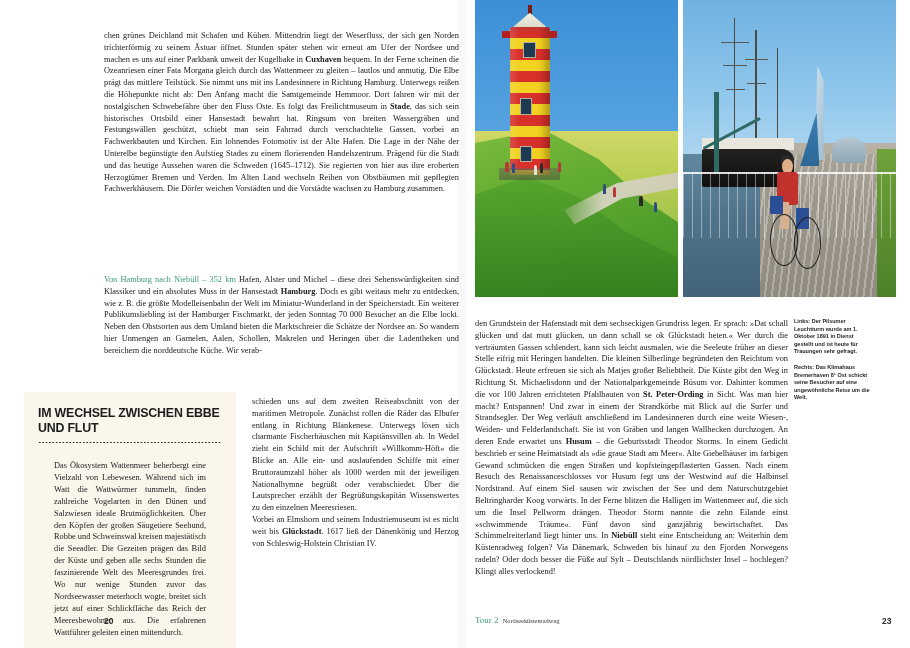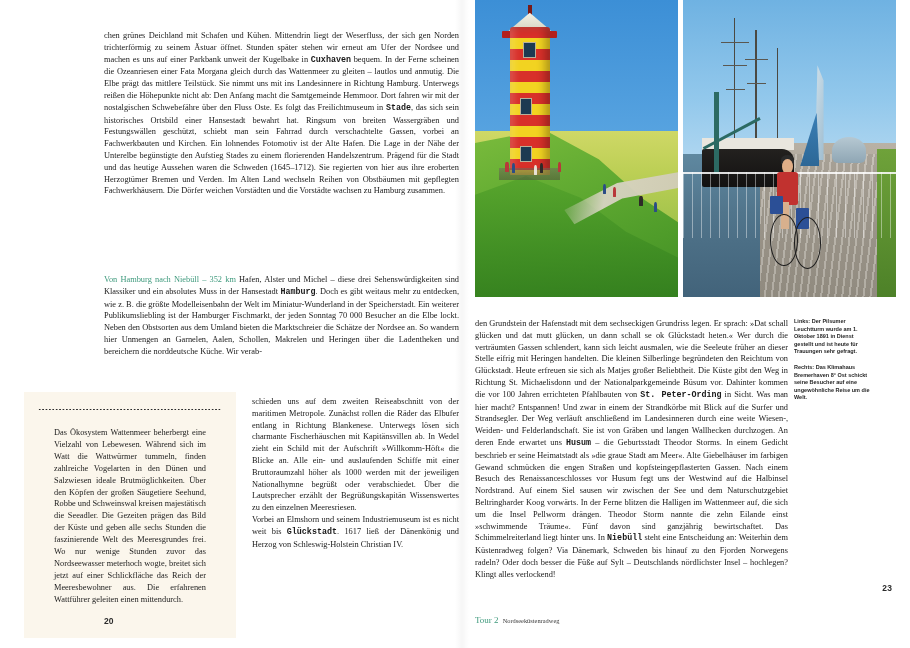--- a/index.html
+++ b/index.html
@@ -41,21 +41,21 @@
   .body-col {
     position: absolute;
     font-family: "Liberation Serif", serif;
     font-size: 8.35px;
     line-height: 11.8px;
     text-align: justify;
     text-justify: inter-word;
     color: #191919;
     hyphens: manual;
   }
-  .body-col b, .body-col strong { font-weight: bold; font-family: Liberation Mono, monospace; }
+  .body-col b, .body-col strong { font-weight: bold; }
 
   
   #left-top-text {
     left: 104px;
     top: 30px;
     width: 355px;
   }
   #left-mid-text {
     left: 104px;
     top: 274px;
@@ -331,21 +331,21 @@
 
   
   .folio {
     position: absolute;
     font-family: "Liberation Sans", sans-serif;
     font-weight: bold;
     font-size: 8.5px;
     color: #2b2b2b;
   }
   #folio-left { left: 104px; top: 616px; }
-  #folio-right { left: 420px; top: 584px; font-family: Liberation Mono, monospace; }
+  #folio-right { left: 420px; top: 616px; }
   .runhead {
     position: absolute;
     left: 13px; top: 615px;
     font-family: "Liberation Serif", serif;
     font-size: 8px;
     color: #2b2b2b;
   }
   .runhead .tour {
     color: #3f9a7d;
     font-size: 9px;
@@ -370,20 +370,21 @@
   <div class="page-left">
 
     <div class="body-col" id="left-top-text">chen grünes Deichland mit Schafen und Kühen. Mittendrin liegt der Weserfluss, der sich gen Norden trichterförmig zu seinem Ästuar öffnet. Stunden später stehen wir erneut am Ufer der Nordsee und machen es uns auf einer Parkbank unweit der Kugelbake in <b>Cuxhaven</b> bequem. In der Ferne scheinen die Ozeanriesen einer Fata Morgana gleich durch das Wattenmeer zu gleiten – lautlos und anmutig. Die Elbe prägt das mittlere Teilstück. Sie nimmt uns mit ins Landesinnere in Richtung Hamburg. Unterwegs reißen die Höhepunkte nicht ab: Den Anfang macht die Samtgemeinde Hemmoor. Dort fahren wir mit der nostalgischen Schwebefähre über den Fluss Oste. Es folgt das Freilichtmuseum in <b>Stade</b>, das sich sein historisches Ortsbild einer Hansestadt bewahrt hat. Ringsum von breiten Wassergräben und Festungswällen geschützt, schiebt man sein Fahrrad durch verschachtelte Gassen, vorbei an Fachwerkbauten und Kirchen. Ein lohnendes Fotomotiv ist der Alte Hafen. Die Lage in der Nähe der Unterelbe begünstigte den Aufstieg Stades zu einem florierenden Handelszentrum. Prägend für die Stadt und das heutige Aussehen waren die Schweden (1645–1712). Sie regierten von hier aus ihre eroberten Herzogtümer Bremen und Verden. Im Alten Land wechseln Reihen von Obstbäumen mit gepflegten Fachwerkhäusern. Die Dörfer weichen Vorstädten und die Vorstädte wachsen zu Hamburg zusammen.</div>
 
     <div class="body-col" id="left-mid-text">
       <span class="lead-label">Von Hamburg nach Niebüll – 352 km</span>
       <span>Hafen, Alster und Michel – diese drei Sehenswürdigkeiten sind Klassiker und ein absolutes Muss in der Hansestadt <b>Hamburg</b>. Doch es gibt weitaus mehr zu entdecken, wie z. B. die größte Modelleisenbahn der Welt im Miniatur-Wunderland in der Speicherstadt. Ein weiterer Publikumsliebling ist der Hamburger Fischmarkt, der jeden Sonntag 70 000 Besucher an die Elbe lockt. Neben den Obstsorten aus dem Umland bieten die Marktschreier die Schätze der Nordsee an. So wandern hier Unmengen an Garnelen, Aalen, Schollen, Makrelen und Heringen über die Ladentheken und bereichern die norddeutsche Küche. Wir verab-</span>
     </div>
 
     <div class="infobox">
+      <div class="infobox-title">IM WECHSEL ZWISCHEN EBBE UND FLUT</div>
       <div class="dotrule"></div>
       <div class="infobox-body">Das Ökosystem Wattenmeer beherbergt eine Vielzahl von Lebewesen. Während sich im Watt die Wattwürmer tummeln, finden zahlreiche Vogelarten in den Dünen und Salzwiesen ideale Brutmöglichkeiten. Über den Köpfen der großen Säugetiere Seehund, Robbe und Schweinswal kreisen majestätisch die Seeadler. Die Gezeiten prägen das Bild der Küste und geben alle sechs Stunden die faszinierende Welt des Meeresgrundes frei. Wo nur wenige Stunden zuvor das Nordseewasser meterhoch wogte, breitet sich jetzt auf einer Schlickfläche das Reich der Meeresbewohner aus. Die erfahrenen Wattführer geleiten einen mittendurch.</div>
     </div>
 
     <div class="body-col" id="left-narrow-text">schieden uns auf dem zweiten Reiseabschnitt von der maritimen Metropole. Zunächst rollen die Räder das Elbufer entlang in Richtung Blankenese. Unterwegs lösen sich charmante Fischerhäuschen mit Kapitänsvillen ab. In Wedel zieht ein Schild mit der Aufschrift »Willkomm-Höft« die Blicke an. Alle ein- und auslaufenden Schiffe mit einer Bruttoraumzahl höher als 1000 werden mit der jeweiligen Nationalhymne begrüßt oder verabschiedet. Über die Lautsprecher erzählt der Begrüßungskapitän Wissenswertes zu den einzelnen Meeresriesen.<br>Vorbei an Elmshorn und seinem Industriemuseum ist es nicht weit bis <b>Glückstadt</b>. 1617 ließ der Dänenkönig und Herzog von Schleswig-Holstein Christian IV.</div>
 
     <div class="folio" id="folio-left">20</div>
   </div>
 
   <div class="page-right">

